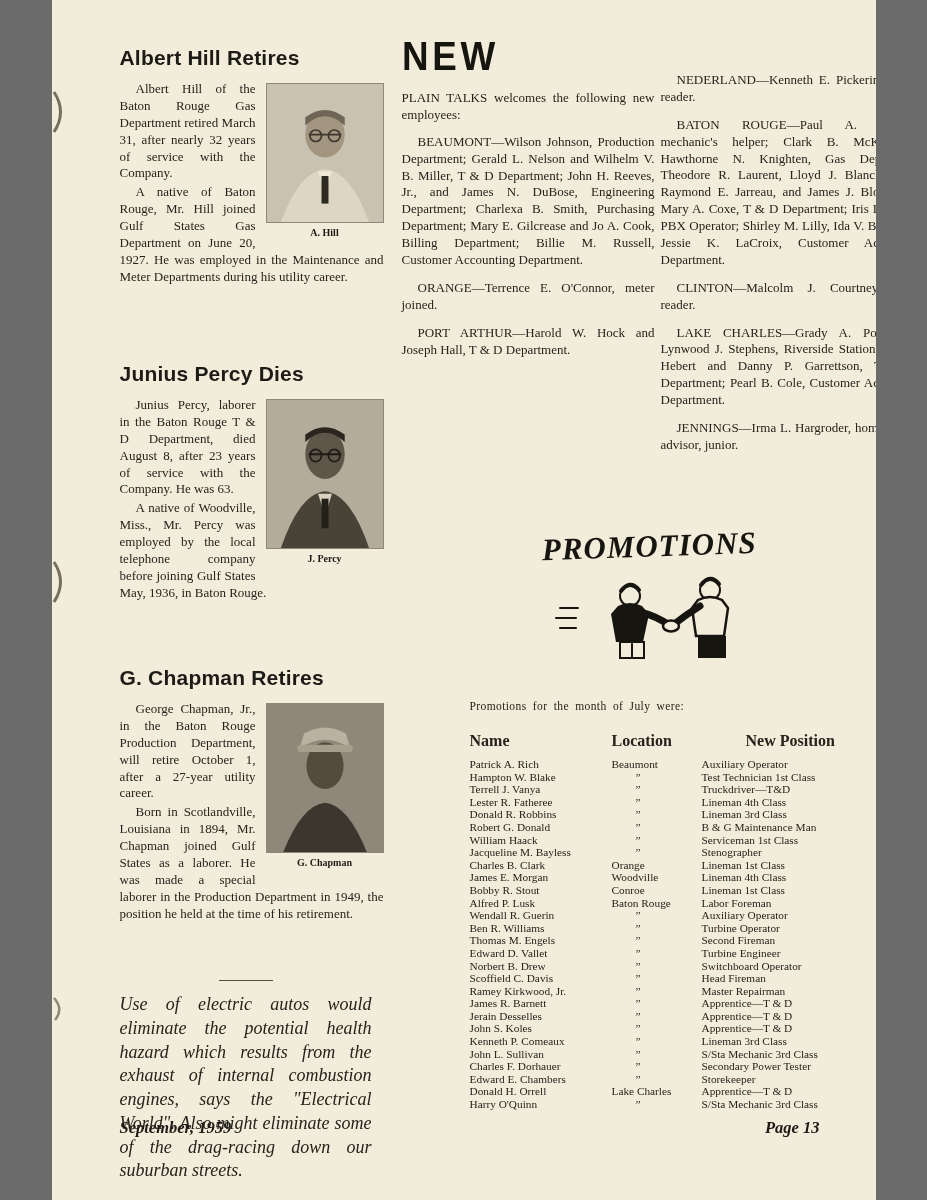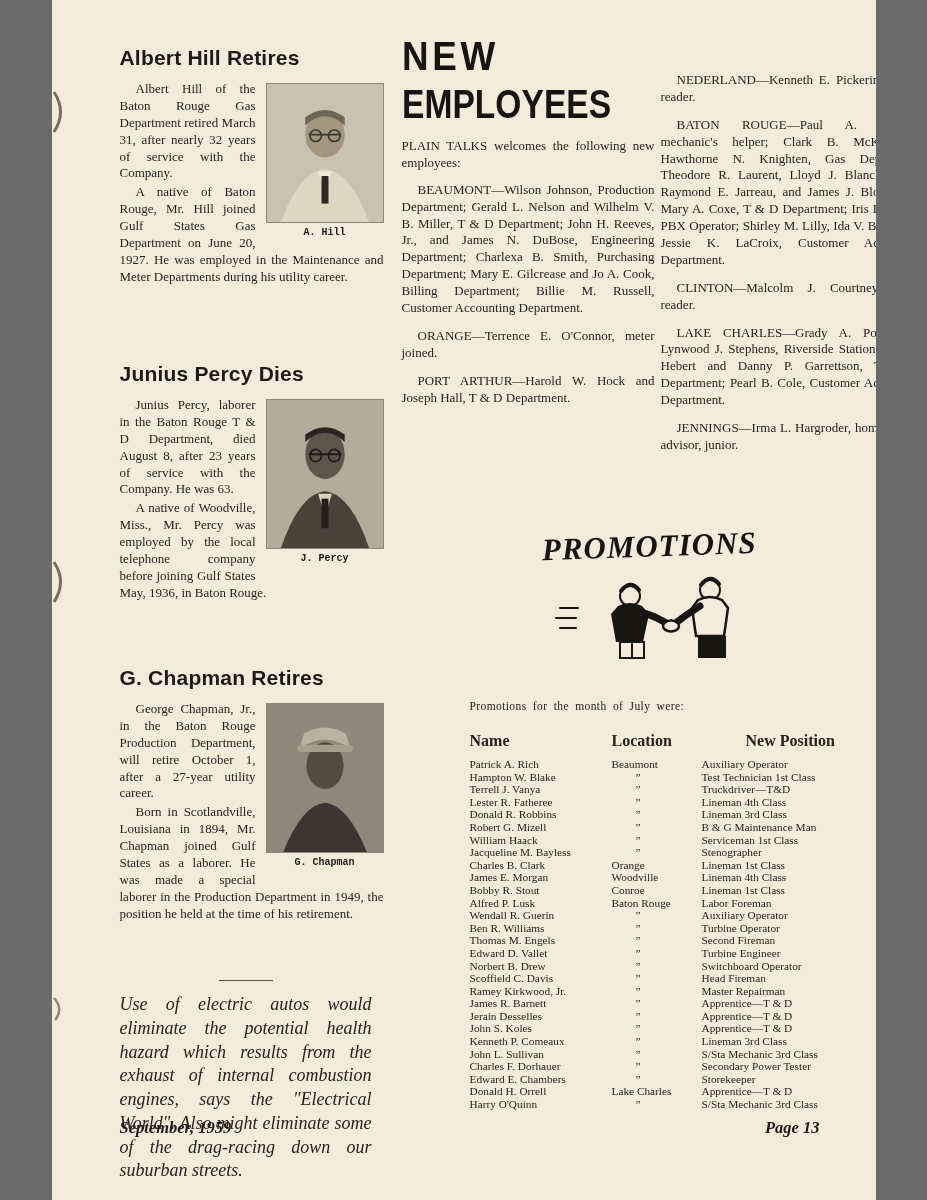--- a/index.html
+++ b/index.html
@@ -22,21 +22,21 @@
     font-family: "Liberation Sans", sans-serif;
     font-size: 21px; font-weight: bold; letter-spacing: .2px;
     margin-bottom: 11px; color: #1d1b15;
   }
   .article-body { font-size: 13px; line-height: 1.3; text-align: justify; }
   .article-body p { text-indent: 16px; margin-bottom: 2px; }
   .photo-float { float: right; margin: 2px 0 4px 10px; width: 118px; text-align: center; }
   .photo-frame { width: 118px; display: block; border: 1px solid #8e887a; }
   .photo-frame svg { display: block; width: 100%; height: 100%; }
   .photo-caption {
-    font-family: Liberation Mono, monospace;
+    font-family: Liberation Serif, serif;
     font-size: 10px; font-weight: bold; margin-top: 3px; color: #1d1b15;
   }
   .editorial-note {
     position: absolute; left: 68px; top: 980px; width: 252px;
     font-style: italic; font-size: 18px; line-height: 1.32; text-align: justify;
   }
   .note-rule { width: 54px; height: 1px; background: #57503f; margin: 0 auto 12px auto; }
   
   .new-employees { position: absolute; left: 350px; top: 36px; width: 253px; }
   .ne-title {
@@ -165,21 +165,20 @@
   </div>
 
   <div class="editorial-note">
     <div class="note-rule"></div>
     <p>Use of electric autos would eliminate the potential health hazard which results from the exhaust of internal combustion engines, says the "Electrical World". Also might eliminate some of the drag-racing down our suburban streets.</p>
   </div>
 
   <div class="new-employees">
     <div class="ne-title">
       <div><span class="ne-line1">NEW</span></div>
-      <div><span class="ne-line2">EMPLOYEES</span></div>
     </div>
     <p class="ne-intro">PLAIN TALKS welcomes the following new employees:</p>
     <div class="para-list">
         <p class="body-para">BEAUMONT—Wilson Johnson, Production Department; Gerald L. Nelson and Wilhelm V. B. Miller, T &amp; D Department; John H. Reeves, Jr., and James N. DuBose, Engineering Department; Charlexa B. Smith, Purchasing Department; Mary E. Gilcrease and Jo A. Cook, Billing Department; Billie M. Russell, Customer Accounting Department.</p>
         <p class="body-para">ORANGE—Terrence E. O'Connor, meter joined.</p>
         <p class="body-para">PORT ARTHUR—Harold W. Hock and Joseph Hall, T &amp; D Department.</p>
       </div>
   </div>
 
   <div class="col-right para-list">
@@ -243,21 +242,21 @@
           <span class="pc0">Lester R. Fatheree</span>
           <span class="pc1 ditto">”</span>
           <span class="pc2">Lineman 4th Class</span>
         </div>
         <div class="promo-row">
           <span class="pc0">Donald R. Robbins</span>
           <span class="pc1 ditto">”</span>
           <span class="pc2">Lineman 3rd Class</span>
         </div>
         <div class="promo-row">
-          <span class="pc0">Robert G. Mizell</span>
+          <span class="pc0">Robert G. Donald</span>
           <span class="pc1 ditto">”</span>
           <span class="pc2">B &amp; G Maintenance Man</span>
         </div>
         <div class="promo-row">
           <span class="pc0">William Haack</span>
           <span class="pc1 ditto">”</span>
           <span class="pc2">Serviceman 1st Class</span>
         </div>
         <div class="promo-row">
           <span class="pc0">Jacqueline M. Bayless</span>

